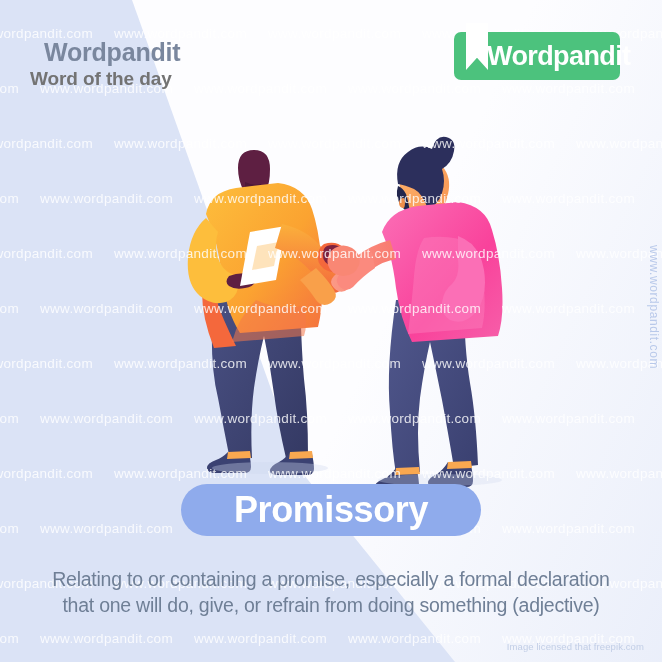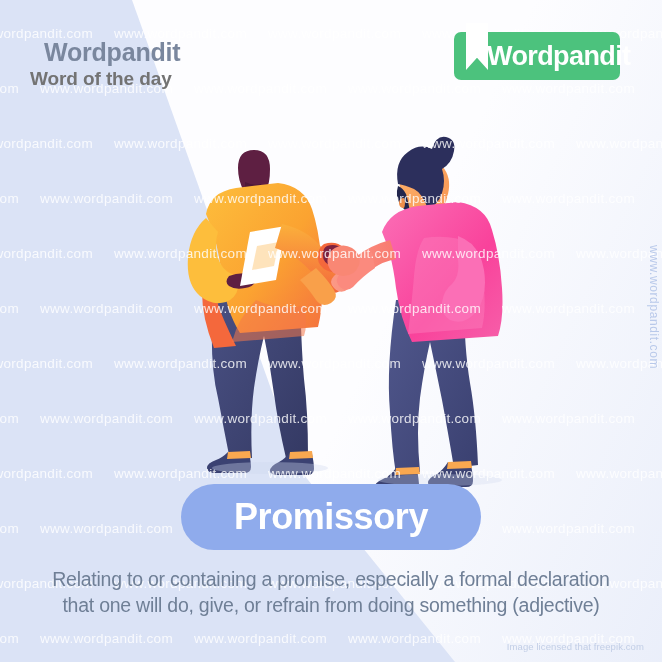--- a/index.html
+++ b/index.html
@@ -84,21 +84,21 @@
     background:#ffffff;
     clip-path:polygon(0 0,100% 0,100% 100%,50% 74%,0 100%);
   }
 
   
   .illus{position:absolute;left:0;top:0;width:662px;height:662px;}
 
   
   .pill{
     position:absolute;left:181px;top:484px;
-    width:300px;height:66px;
+    width:300px;height:52px;
     background:#8fabec;
     border-radius:34px;
     display:flex;align-items:center;justify-content:center;
   }
   .pill-text{
     color:#ffffff;
     font-size:36px;font-weight:bold;
     letter-spacing:-.4px;
   }
 

